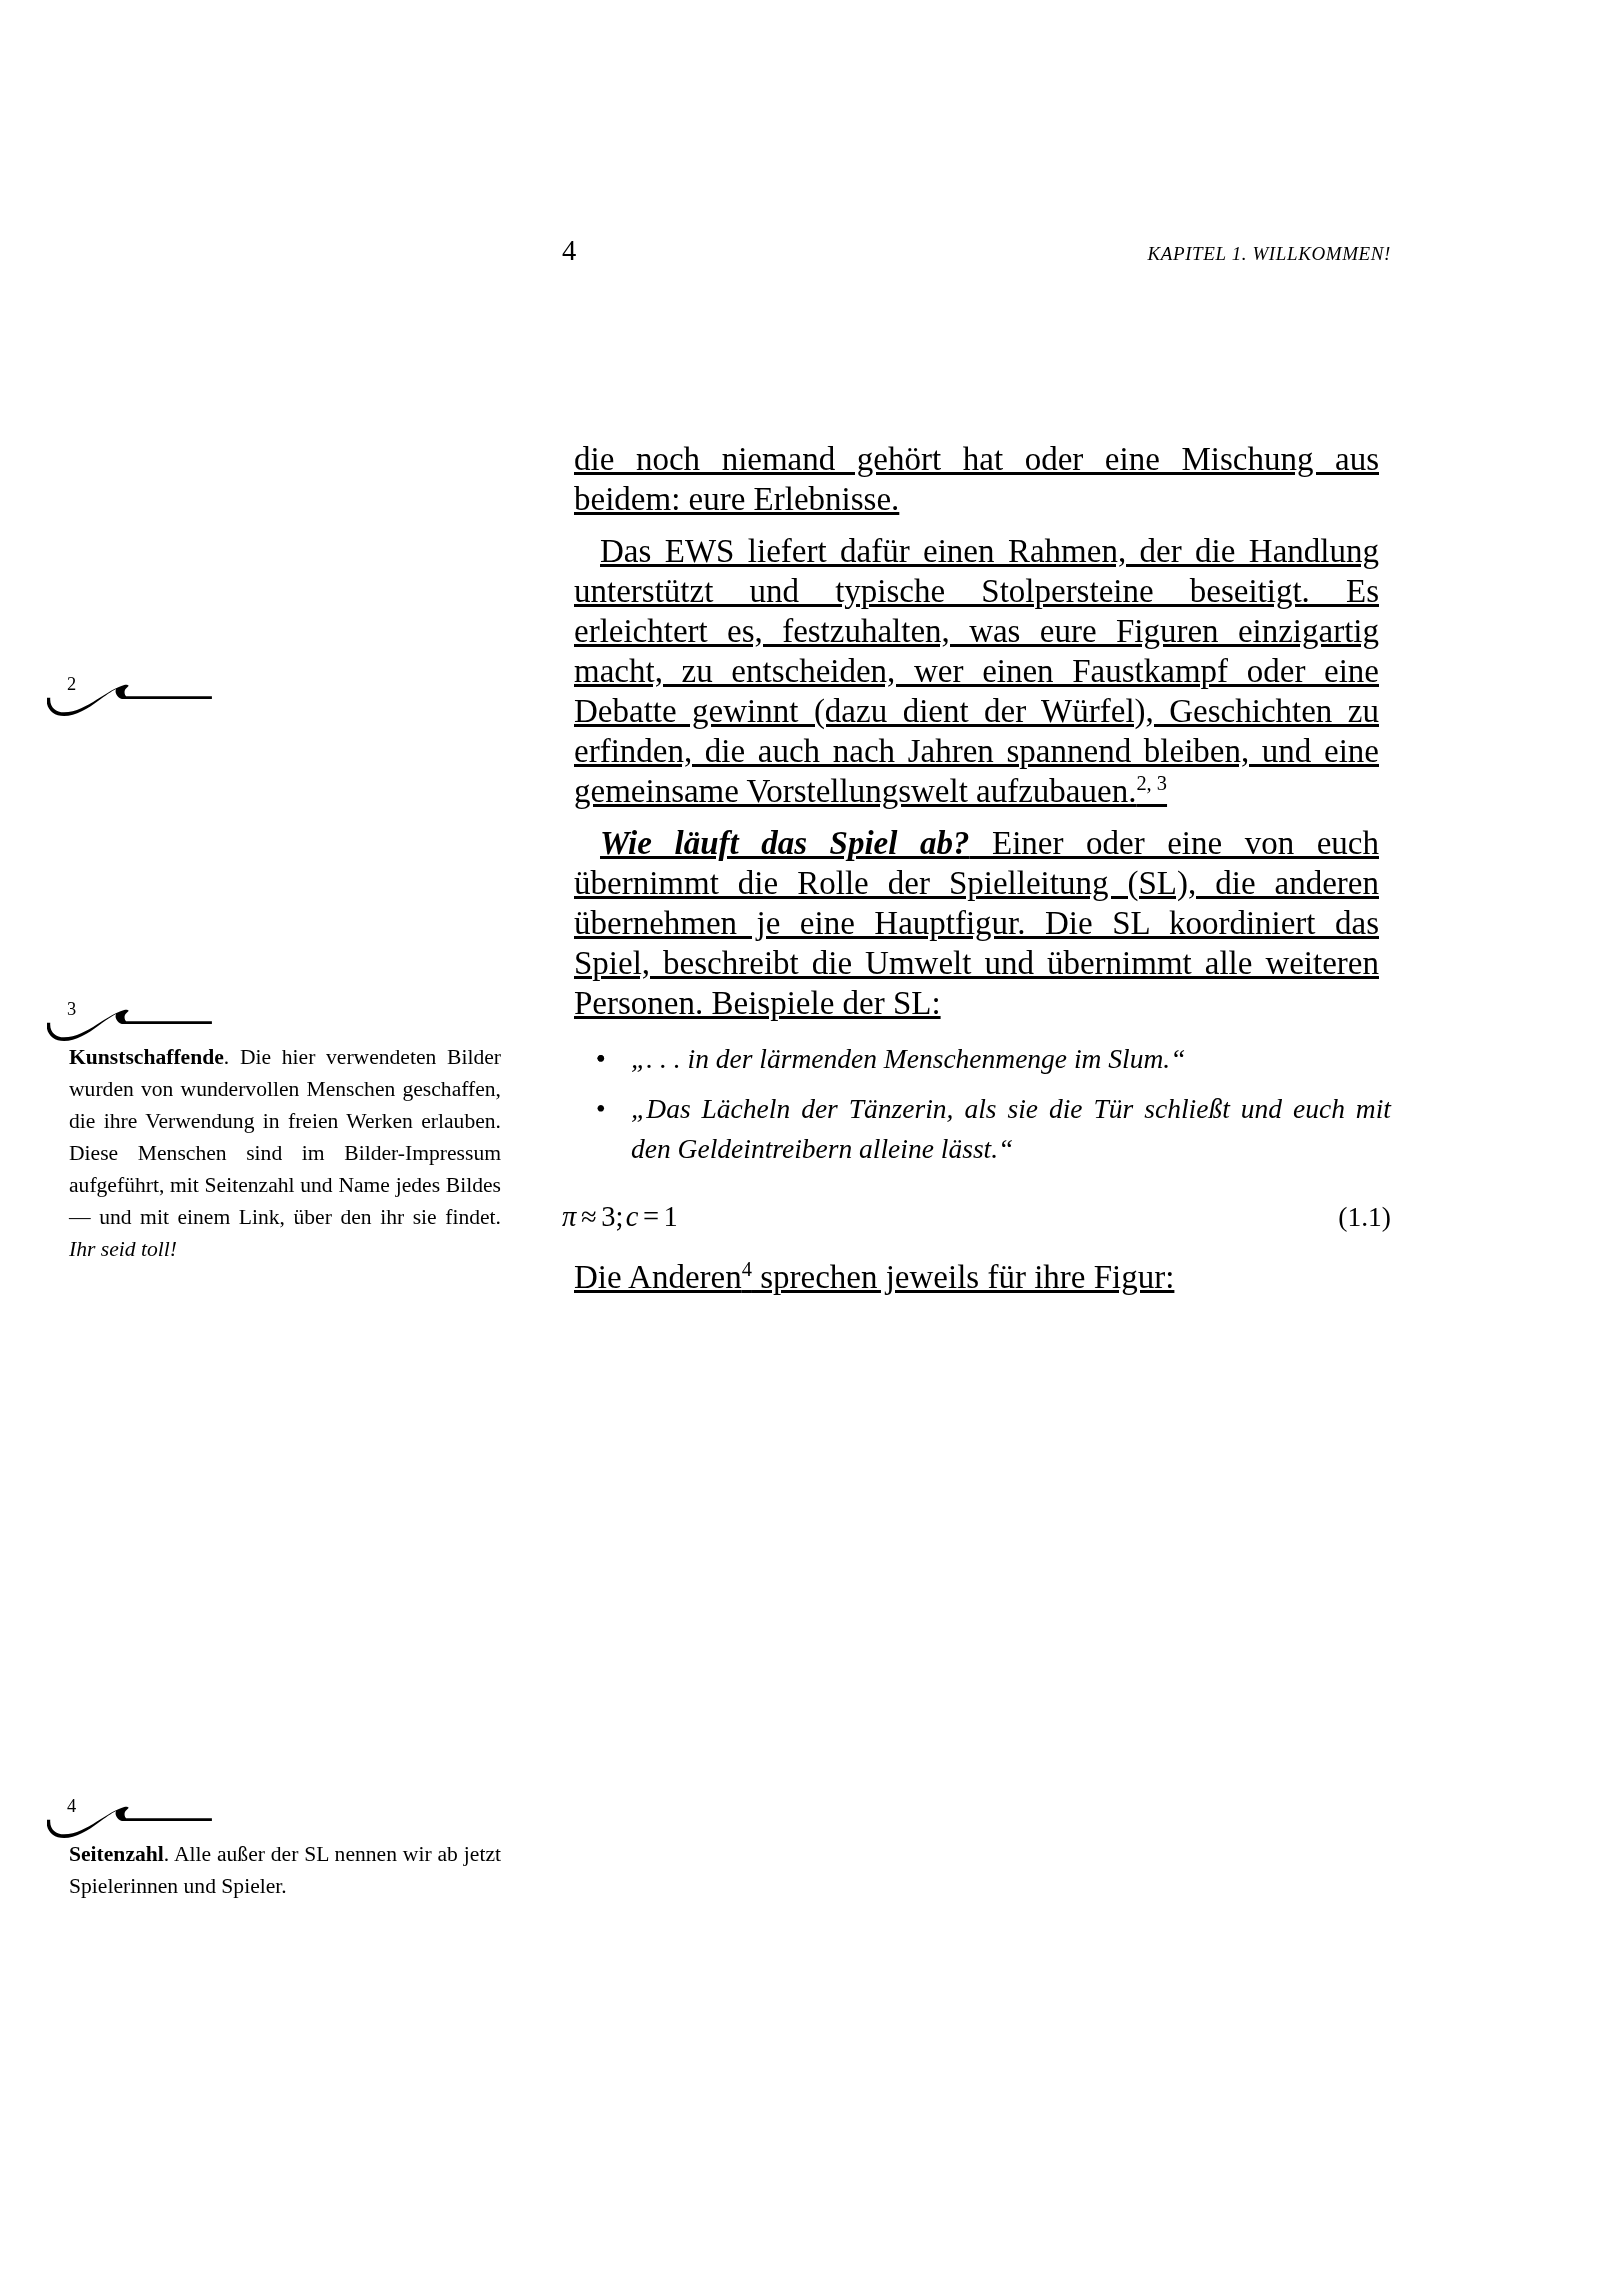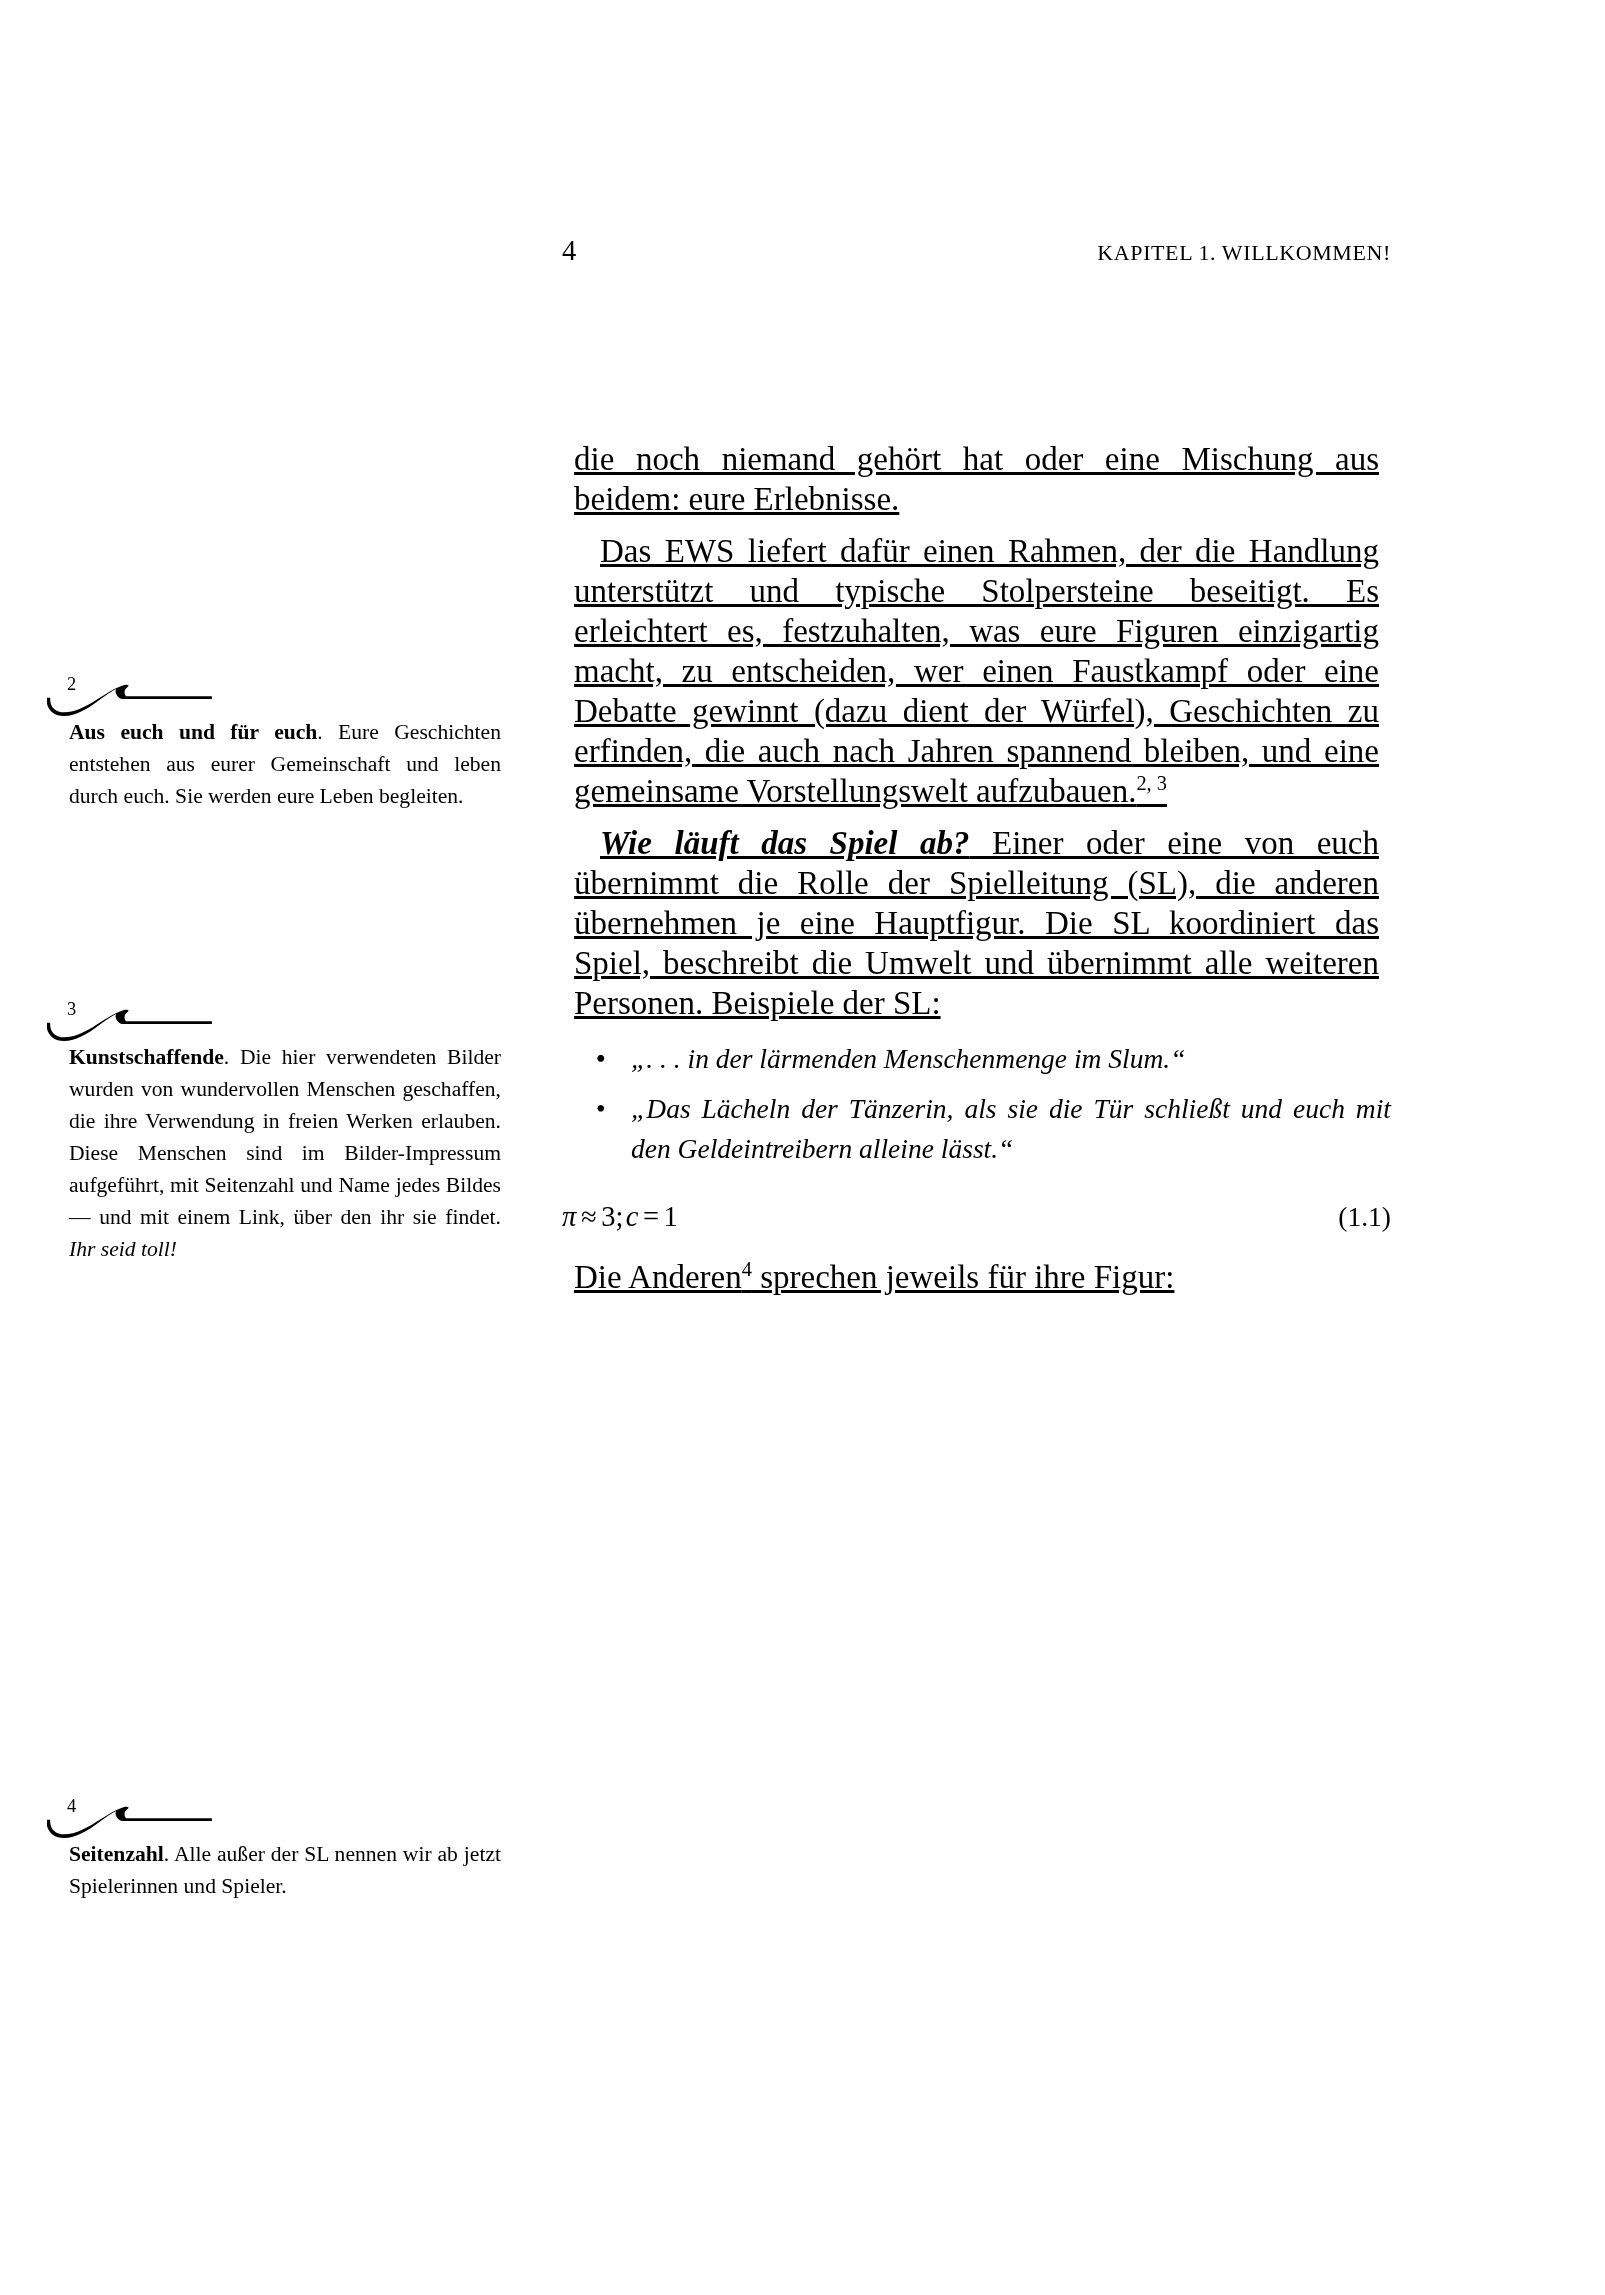--- a/index.html
+++ b/index.html
@@ -28,22 +28,23 @@
     align-items: baseline;
     justify-content: space-between;
   }
   .folio {
     font-size: 28.5px;
     line-height: 1;
     font-style: normal;
     letter-spacing: 0.2px;
   }
   .chapter-head {
-    font-size: 22px;
+    font-size: 19px;
     line-height: 1;
+    font-style: italic;
     letter-spacing: 0.6px;
     white-space: nowrap;
   }
 
   
   .textblock {
     position: absolute;
     left: 562px;
     top: 427px;
     width: 829px;
@@ -170,21 +171,20 @@
     <span class="chapter-head">KAPITEL 1.  WILLKOMMEN!</span>
   </div>
 
   <div class="marginnote" id="note-2">
     <div class="mn-rule">
       <svg width="170" height="42" viewBox="0 0 370 92" aria-hidden="true">
         <path d="M6,52 C4,72 18,84 36,84 C62,84 86,70 108,56 C130,42 152,28 168,24 C172,23 176,23 178,26 L172,32 C168,36 168,42 170,46 L172,49 L360,49 L360,55 L168,55 C160,55 156,52 153,48 C149,43 148,38 150,33 C140,38 126,48 112,58 C88,76 62,92 36,92 C12,92 -4,76 -2,52 Z" fill="#000000"></path>
       </svg>
       <span class="mn-fnum">2</span>
     </div>
-    <p class="mn-text"><span class="mn-title">Aus euch und für euch</span><span>.</span><span> Eure Geschichten entstehen aus eurer Gemeinschaft und leben durch euch. Sie werden eure Leben begleiten.</span></p>
   </div>
 
   <div class="marginnote" id="note-3">
     <div class="mn-rule">
       <svg width="170" height="42" viewBox="0 0 370 92" aria-hidden="true">
         <path d="M6,52 C4,72 18,84 36,84 C62,84 86,70 108,56 C130,42 152,28 168,24 C172,23 176,23 178,26 L172,32 C168,36 168,42 170,46 L172,49 L360,49 L360,55 L168,55 C160,55 156,52 153,48 C149,43 148,38 150,33 C140,38 126,48 112,58 C88,76 62,92 36,92 C12,92 -4,76 -2,52 Z" fill="#000000"></path>
       </svg>
       <span class="mn-fnum">3</span>
     </div>
     <p class="mn-text"><span class="mn-title">Kunstschaffende</span><span>.</span><span> Die hier verwendeten Bilder wurden von wundervollen Menschen geschaffen, die ihre Verwendung in freien Werken erlauben. Diese Menschen sind im Bilder-Impressum aufgeführt, mit Seitenzahl und Name jedes Bildes — und mit einem Link, über den ihr sie findet. </span><span class="mn-em">Ihr seid toll!</span></p>

